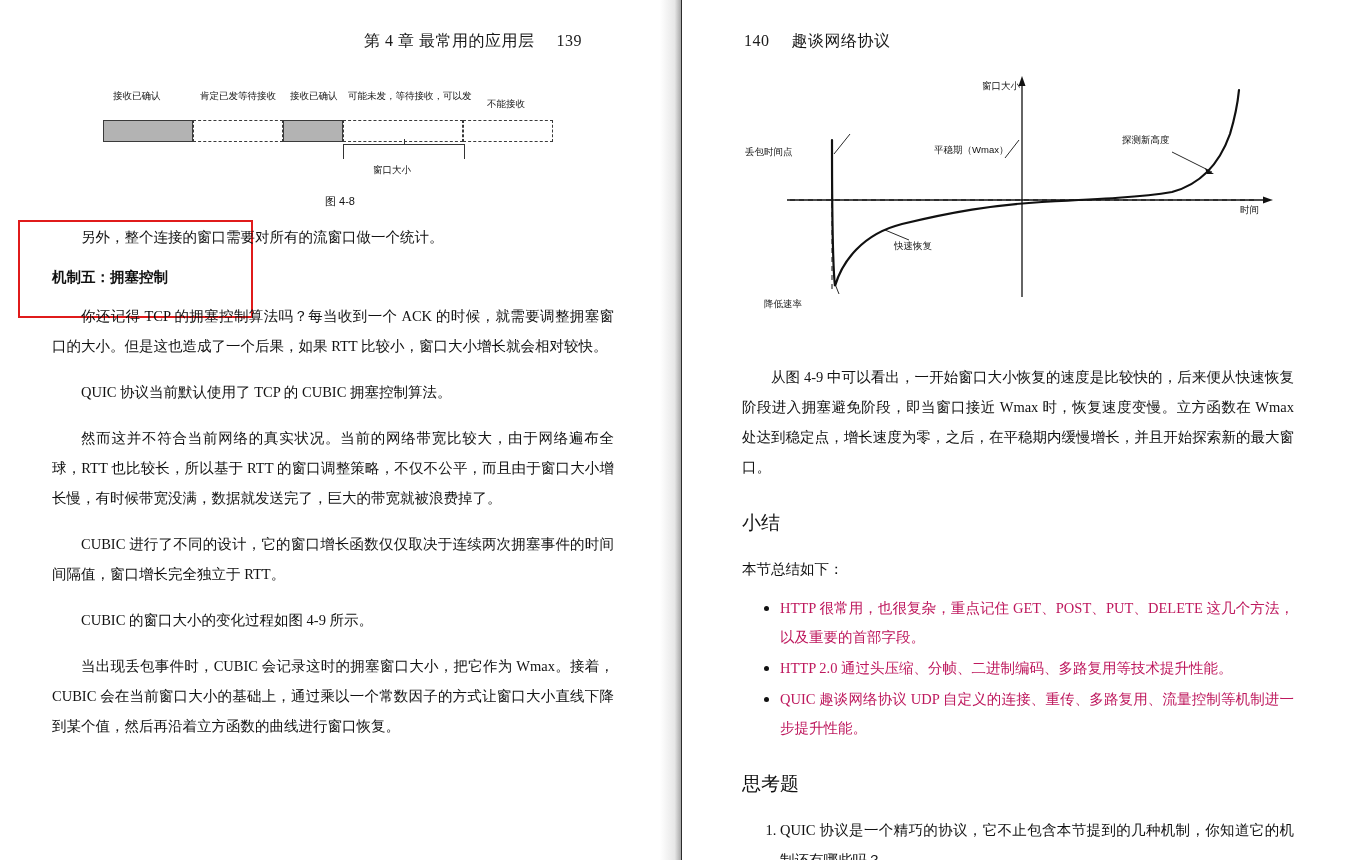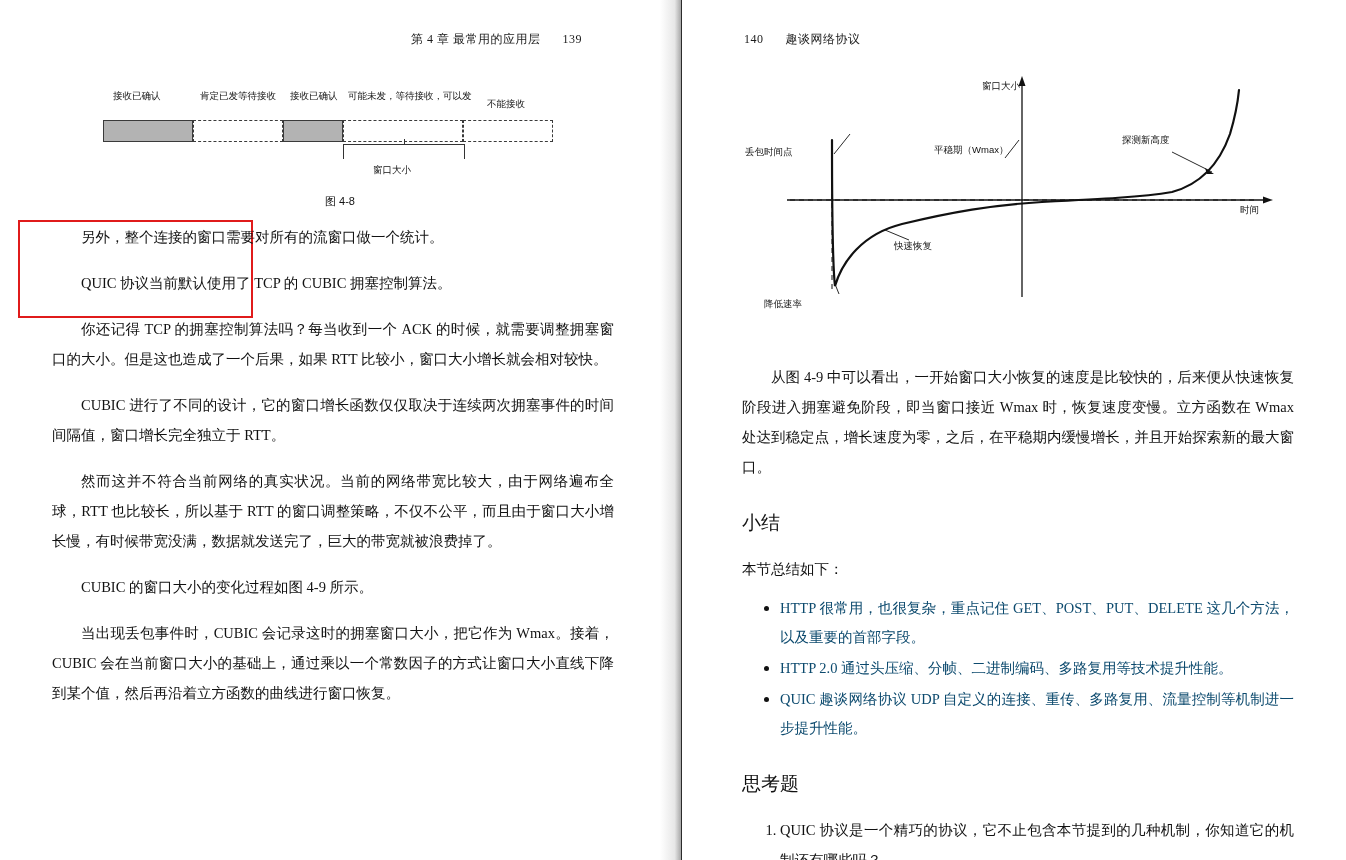--- a/index.html
+++ b/index.html
@@ -50,21 +50,21 @@
     width: 21px;
     height: 860px;
     background: linear-gradient(to right, rgba(255,255,255,0) 0%, rgba(120,120,120,0.18) 70%, rgba(60,60,60,0.45) 100%);
     pointer-events: none;
   }
 
   
   .runhead {
     position: absolute;
     top: 31px;
-    font-size: 12px;
+    font-size: 16px;
     color: #1a1a1a;
     letter-spacing: 0.5px;
     white-space: nowrap;
   }
   .runhead-left {
     right: 100px;
   }
   .runhead-left .folio { margin-left: 22px; font-family: "Liberation Serif", serif; }
   .runhead-right {
     left: 62px;
@@ -210,21 +210,21 @@
     margin: 0 0 6px 0;
     padding: 0 0 0 22px;
   }
   ul.bullets li {
     position: relative;
     font-size: 14.5px;
     line-height: 29px;
     padding-left: 16px;
     margin-bottom: 2px;
     text-align: justify;
-    color: #0c4a6e;
+    color: #be185d;
   }
   ul.bullets li:before {
     content: "";
     position: absolute;
     left: 0;
     top: 12px;
     width: 5px;
     height: 5px;
     border-radius: 50%;
     background: #111;
@@ -267,24 +267,25 @@
       <div class="brace"></div>
       <div class="lbl" style="left:278px; top:92px;">窗口大小</div>
     </div>
 
     <div class="figcap" style="left:95px; top:194px; width:490px;">图 4-8</div>
 
     <div class="redbox"></div>
 
     <div class="body">
       <p>另外，整个连接的窗口需要对所有的流窗口做一个统计。</p>
+      <div class="subhead">机制五：拥塞控制</div>
+      <p>你还记得 TCP 的拥塞控制算法吗？每当收到一个 ACK 的时候，就需要调整拥塞窗口的大小。但是这也造成了一个后果，如果 RTT 比较小，窗口大小增长就会相对较快。</p>
       <p>QUIC 协议当前默认使用了 TCP 的 CUBIC 拥塞控制算法。</p>
-      <p>你还记得 TCP 的拥塞控制算法吗？每当收到一个 ACK 的时候，就需要调整拥塞窗口的大小。但是这也造成了一个后果，如果 RTT 比较小，窗口大小增长就会相对较快。</p>
+      <p>然而这并不符合当前网络的真实状况。当前的网络带宽比较大，由于网络遍布全球，RTT 也比较长，所以基于 RTT 的窗口调整策略，不仅不公平，而且由于窗口大小增长慢，有时候带宽没满，数据就发送完了，巨大的带宽就被浪费掉了。</p>
       <p>CUBIC 进行了不同的设计，它的窗口增长函数仅仅取决于连续两次拥塞事件的时间间隔值，窗口增长完全独立于 RTT。</p>
-      <p>然而这并不符合当前网络的真实状况。当前的网络带宽比较大，由于网络遍布全球，RTT 也比较长，所以基于 RTT 的窗口调整策略，不仅不公平，而且由于窗口大小增长慢，有时候带宽没满，数据就发送完了，巨大的带宽就被浪费掉了。</p>
       <p>CUBIC 的窗口大小的变化过程如图 4-9 所示。</p>
       <p>当出现丢包事件时，CUBIC 会记录这时的拥塞窗口大小，把它作为 Wmax。接着，CUBIC 会在当前窗口大小的基础上，通过乘以一个常数因子的方式让窗口大小直线下降到某个值，然后再沿着立方函数的曲线进行窗口恢复。</p>
     </div>
 
     <div class="edge-shadow-left"></div>
   </div>
 
   <div class="gutter"></div>
 
   <div class="page page-right">

